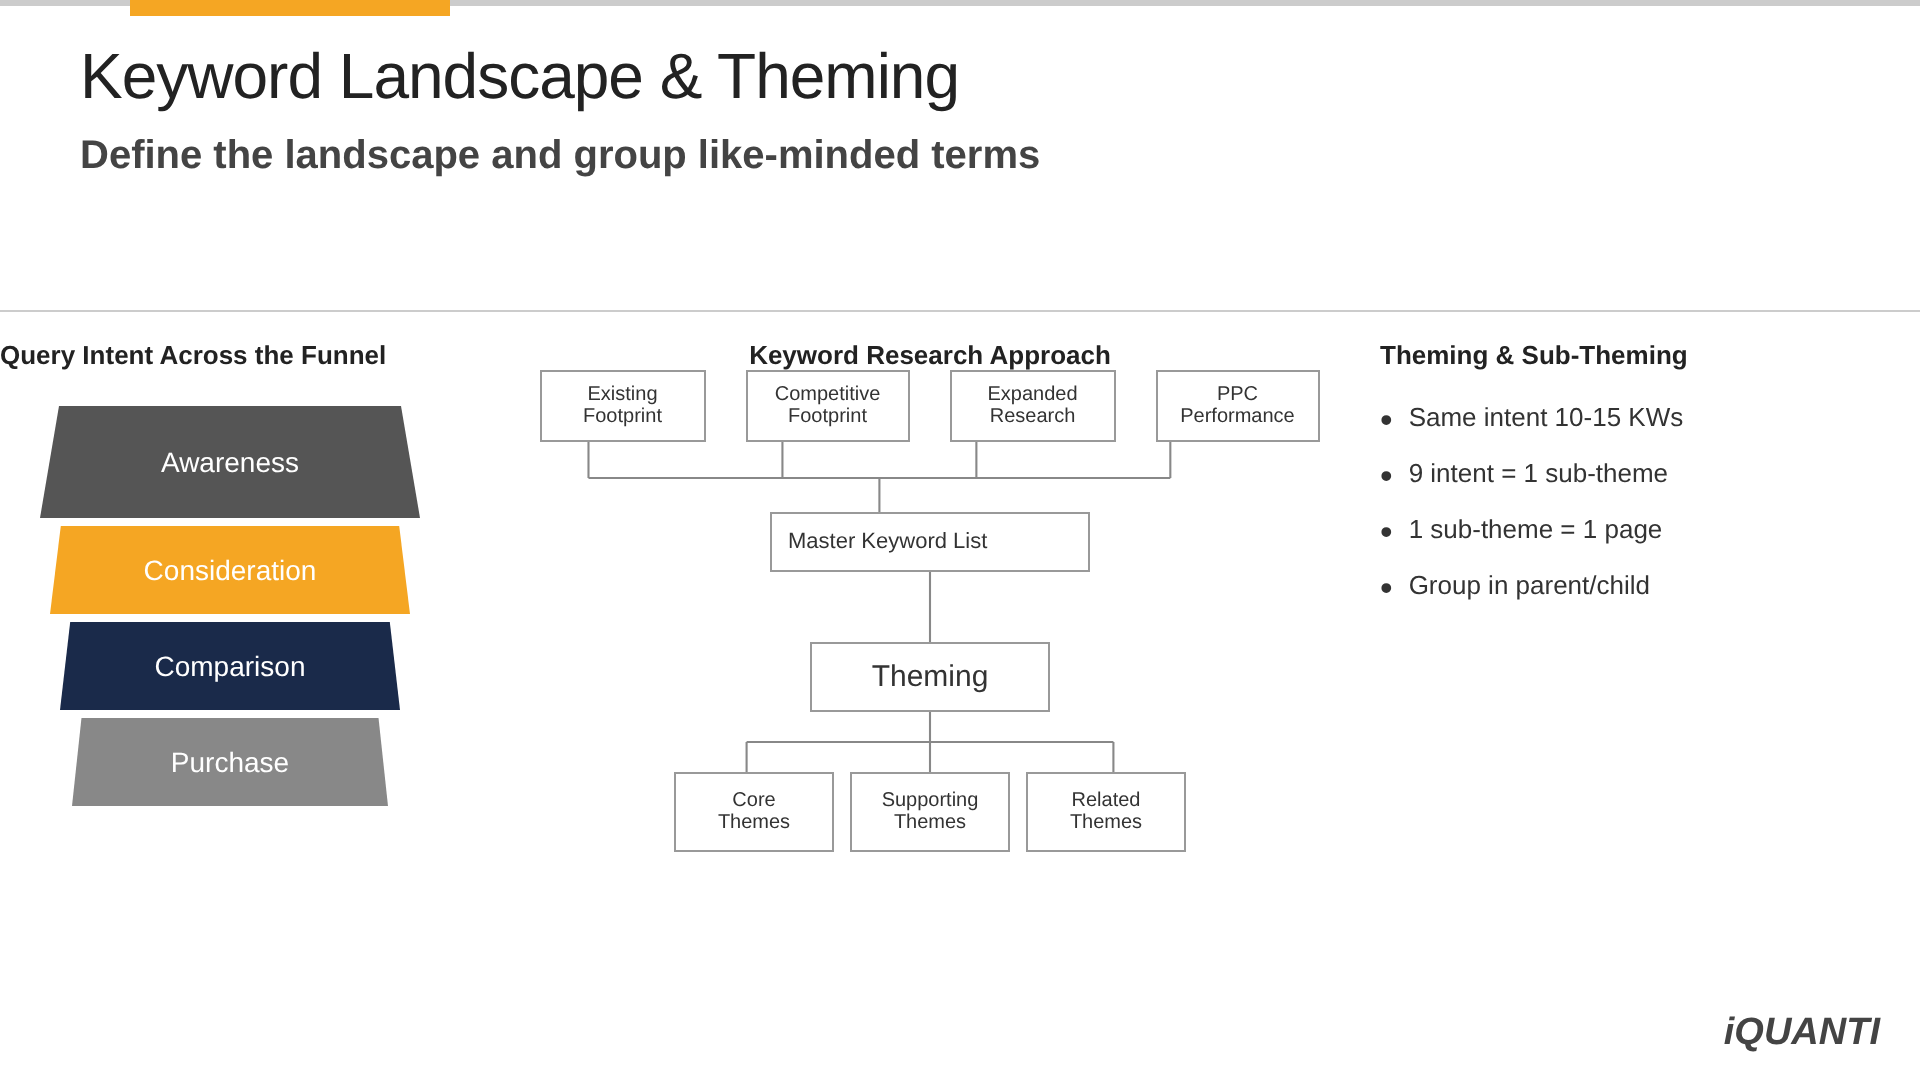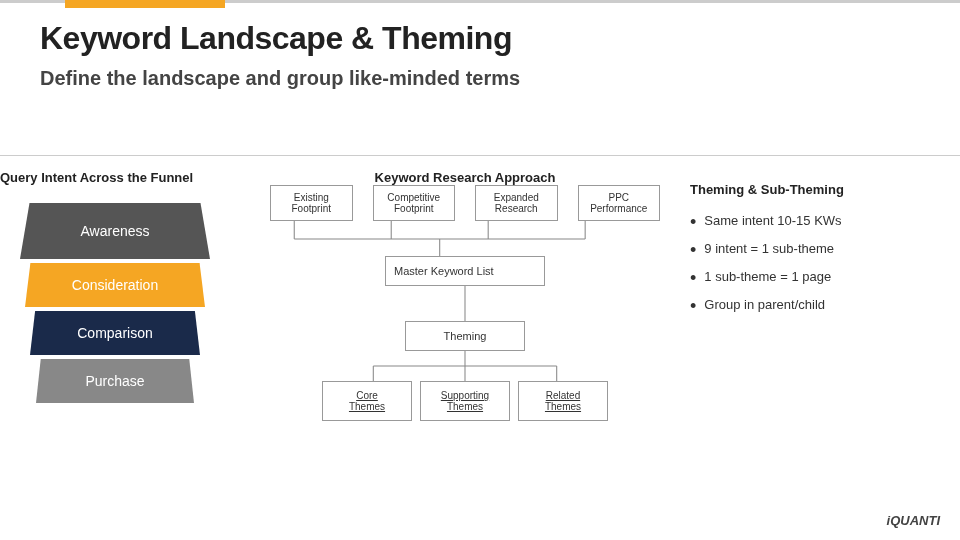--- a/index.html
+++ b/index.html
@@ -31,21 +31,21 @@
     }
 
     
     .title-section {
       position: absolute;
       top: 20px;
       left: 40px;
     }
     .main-title {
       font-size: 32px;
-      font-weight: bold;
+      font-weight: normal;
       color: #222222;
       letter-spacing: -0.5px;
     }
     .subtitle {
       font-size: 20px;
       font-weight: bold;
       color: #444444;
       margin-top: 10px;
     }
 
@@ -178,21 +178,21 @@
     .theming-connector {
       position: relative;
       height: 35px;
       width: 100%;
     }
 
     .theming-box {
       border: 1px solid #999999;
       background: #ffffff;
       text-align: center;
-      font-size: 11px;
+      font-size: 15px;
       color: #333333;
       padding: 8px;
       width: 120px;
       margin: 0 auto;
     }
 
     
     .bottom-connector {
       position: relative;
       height: 30px;
@@ -205,28 +205,27 @@
       gap: 8px;
     }
 
     .bottom-box {
       border: 1px solid #999999;
       background: #ffffff;
       text-align: center;
       font-size: 10px;
       color: #333333;
       padding: 8px 6px;
-      width: 90px;
-      text-decoration: underline;
+      width: 80px;
     }
 
     
     .right-section {
       position: absolute;
-      top: 182px;
+      top: 170px;
       left: 690px;
       width: 260px;
     }
     .right-section .section-heading {
       margin-bottom: 16px;
       font-size: 13px;
     }
 
     .bullet-list {
       list-style: none;
@@ -245,21 +244,21 @@
       font-size: 18px;
       line-height: 1;
       flex-shrink: 0;
     }
 
     
     .brand {
       position: absolute;
       bottom: 12px;
       right: 20px;
-      font-size: 13px;
+      font-size: 19px;
       font-style: italic;
       color: #444444;
       font-weight: bold;
     }
 
     
     svg.connector-svg {
       width: 100%;
       height: 100%;
       overflow: visible;

